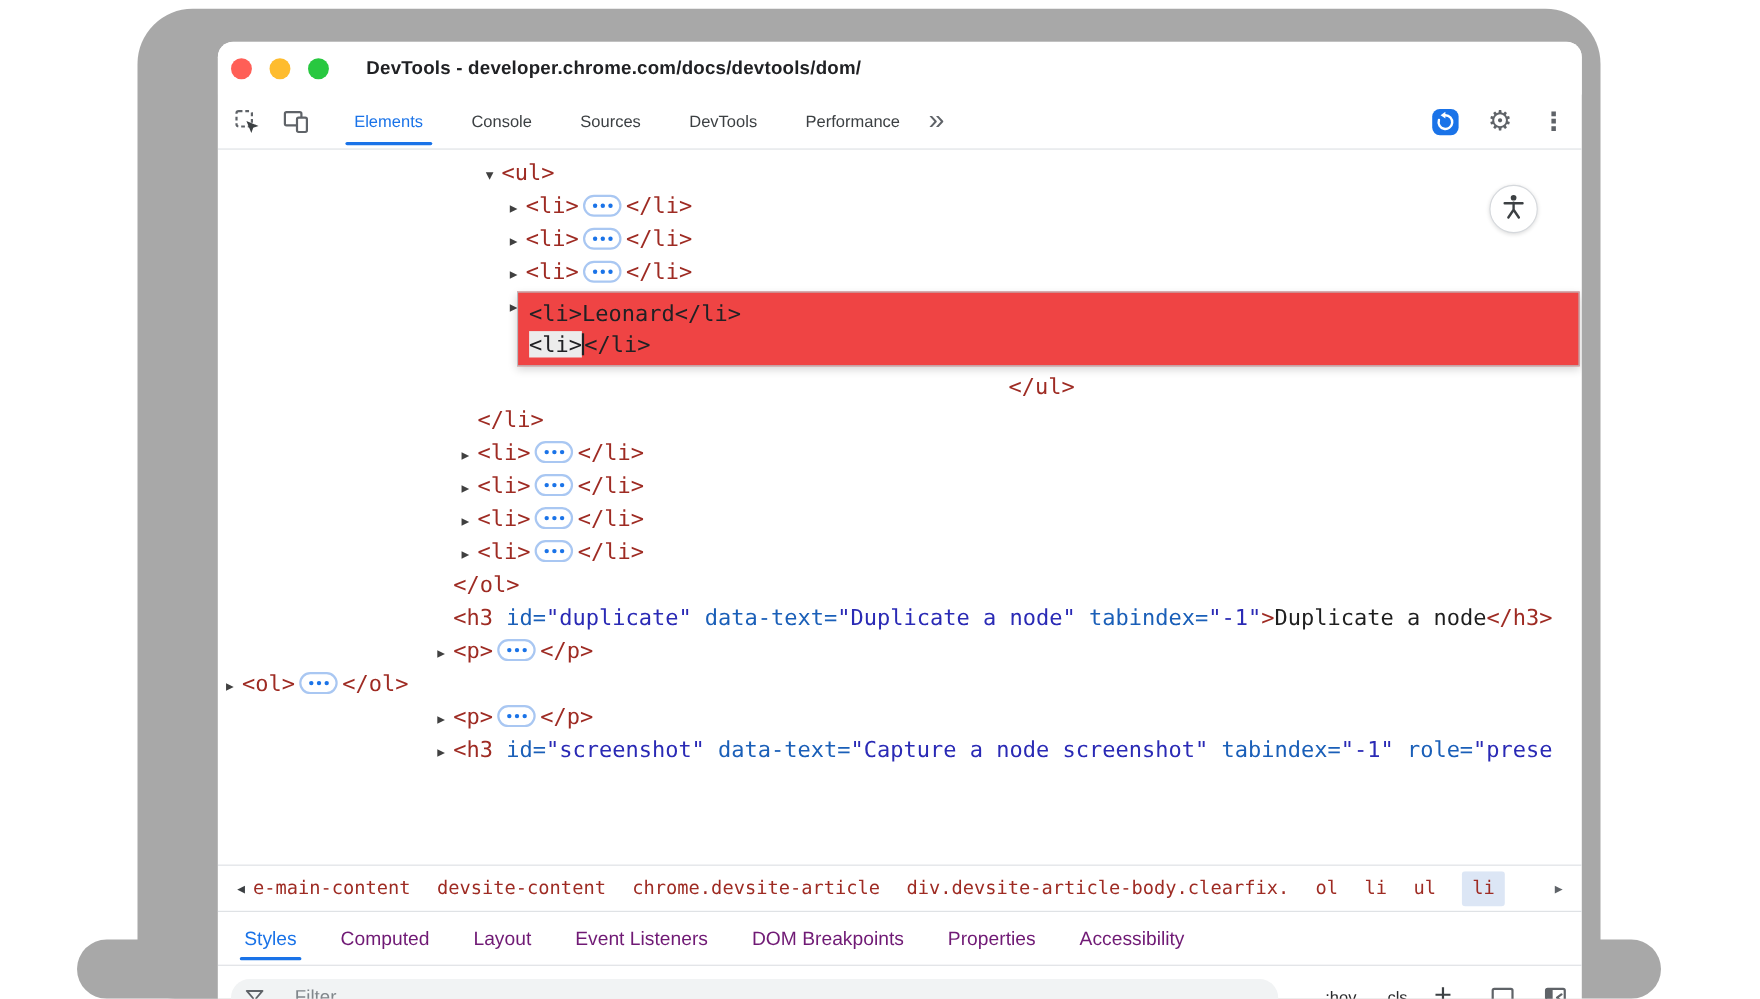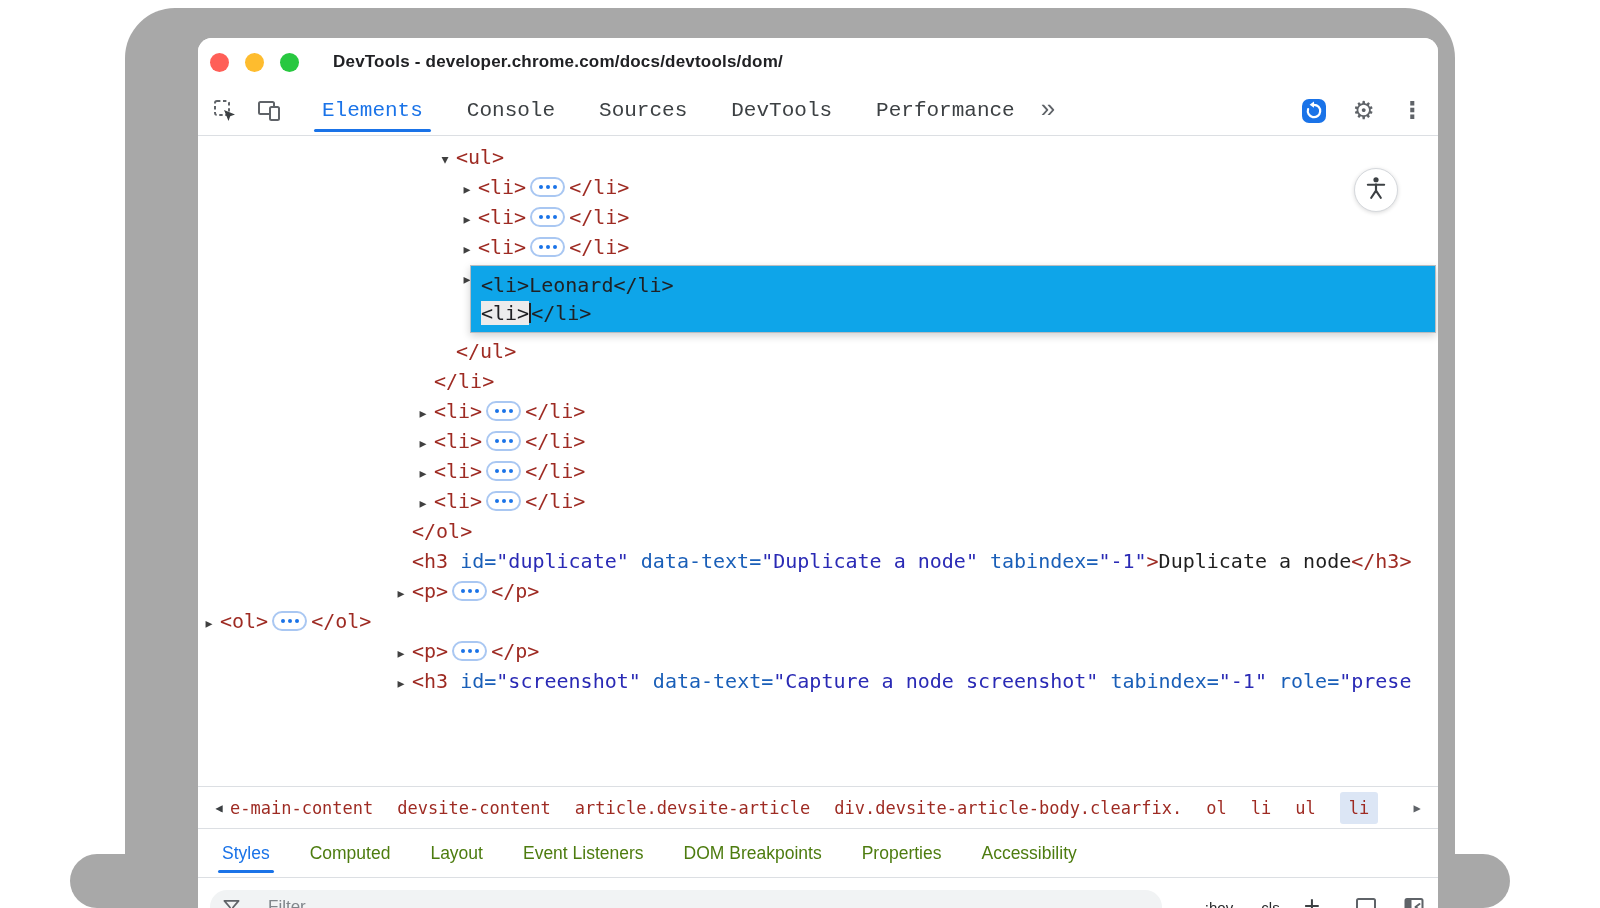--- a/index.html
+++ b/index.html
@@ -18,21 +18,21 @@
   .titlebar { flex:0 0 48px; display:flex; align-items:center; padding:0 12px; background:#fff; }
   .light { width:19px; height:19px; border-radius:50%; margin-right:16px; flex:0 0 auto; }
   .red{background:#ff5f57}.yellow{background:#febc2e}.green{background:#28c840}
   .wtitle { margin-left:18px; font-size:17px; font-weight:700; color:#202124; letter-spacing:.2px; }
 
   
   .toolbar { flex:0 0 50px; display:flex; align-items:center; padding:0 14px;
     border-bottom:1px solid #dcdfe3; }
   .tbicon { margin-right:18px; display:flex; align-items:center; cursor:pointer; }
   .tabs { display:flex; height:100%; }
-  .tab { padding:0 22px; line-height:49px; font-size:21px; color:#3c4043; position:relative; cursor:pointer; white-space:nowrap;font-family:Liberation Mono, monospace; }
+  .tab { padding:0 22px; line-height:49px; font-size:15px; color:#3c4043; position:relative; cursor:pointer; white-space:nowrap; }
   .tab.active { color:var(--accent,#1a73e8); }
   .tab.active::after { content:""; position:absolute; left:14px; right:14px; bottom:3px;
     height:3px; border-radius:2px; background:var(--accent,#1a73e8); }
   .chevrons { font-size:26px; color:#5f6368; margin:0 0 5px 4px; cursor:pointer; }
   .tb-right { margin-left:auto; display:flex; align-items:center; gap:26px; }
   .gear { font-size:25px; color:#5f6368; cursor:pointer; line-height:1; }
   .dots3 { font-size:23px; color:#5f6368; font-weight:bold; cursor:pointer; line-height:1; }
 
   
   .tree { flex:1 1 auto; position:relative; overflow:hidden;
@@ -45,21 +45,21 @@
   .tk-tag  { color:var(--tag,#9e2b23); }
   .tk-attr { color:var(--attr,#1a5fb8); }
   .tk-val  { color:var(--val,#2a2ab5); }
   .tk-text { color:#1f1f1f; }
   .ellipsis-btn { display:inline-flex; align-items:center; justify-content:center; gap:3px;
     width:35px; height:20px; border:2px solid #a9c7f2; border-radius:11px; background:#fff;
     vertical-align:middle; margin:0 4px 4px 4px; cursor:pointer; }
   .ellipsis-btn i { width:4px; height:4px; border-radius:50%; background:var(--accent,#1a73e8); }
 
   .edit-box { display:inline-block; vertical-align:top; margin-left:-8px; margin-top:3px;
-    width:966px; background:#0ea5e9; border:1px solid #b9bcc0; box-shadow:0 3px 8px rgba(0,0,0,.18);
+    width:966px; background:#ef4444; border:1px solid #b9bcc0; box-shadow:0 3px 8px rgba(0,0,0,.18);
     padding:5px 10px; }
   .edit-line { height:28px; line-height:28px; white-space:pre; color:#202124; }
   .hint { background:#ececec; }
   .caret { display:inline-block; width:2px; height:20px; background:#202124; vertical-align:-3px; }
 
   
   .fab { position:absolute; left:1156px; top:130px; width:44px; height:44px; border-radius:50%;
     background:#fff; border:1px solid #d5d8dc; box-shadow:0 1px 4px rgba(0,0,0,.15);
     display:flex; align-items:center; justify-content:center; cursor:pointer; }
 
@@ -67,21 +67,21 @@
   .crumbbar { flex:0 0 42px; border-top:1px solid #dcdfe3; display:flex; align-items:center;
     padding:0 10px; font-family:"DejaVu Sans Mono","Liberation Mono",monospace; font-size:17px; }
   .crumbs { display:flex; align-items:center; overflow:hidden; flex:1; }
   .crumb { color:var(--tag,#9e2b23); margin-right:24px; cursor:pointer; white-space:nowrap; }
   .crumb.selected { background:var(--crumb-sel,#dce6f5); padding:6px 9px; border-radius:3px; margin-right:14px; }
   .nav-arrow { font-size:12px; color:#3c4043; width:22px; text-align:center; cursor:pointer; flex:0 0 auto; }
   .nav-arrow.fwd { margin-left:auto; color:#5f6368; }
 
   
   .stabs { flex:0 0 49px; border-top:1px solid #dcdfe3; display:flex; align-items:center; padding:0 4px; }
-  .stab { padding:0 20px; line-height:48px; font-size:17.5px; color:#4d7c0f; position:relative; cursor:pointer; white-space:nowrap; }
+  .stab { padding:0 20px; line-height:48px; font-size:17.5px; color:#701a75; position:relative; cursor:pointer; white-space:nowrap; }
   .stab.active { color:var(--accent,#1a73e8); }
   .stab.active::after { content:""; position:absolute; left:16px; right:16px; bottom:4px;
     height:3px; border-radius:2px; background:var(--accent,#1a73e8); }
 
   
   .filterbar { flex:0 0 59px; border-top:1px solid #dcdfe3; display:flex; align-items:center; padding:0 12px; }
   .pill { width:952px; height:34px; border-radius:17px; background:#f1f3f4; display:flex;
     align-items:center; padding:0 12px; gap:27px; }
   .pill input { border:none; outline:none; background:transparent; font-size:17px; color:#202124;
     width:100%; font-family:inherit; }
@@ -142,21 +142,21 @@
     </div>
   </div>
 
   <div class="tree">
       <div class="row partial" style="padding-left: 214px;"><span class="exp">▾</span><span class="tk-tag">&lt;li&gt;</span></div>
       <div class="row" style="padding-left: 236px;"><span class="exp">▾</span><span class="tk-tag">&lt;ul&gt;</span></div>
       <div class="row" style="padding-left: 258px;"><span class="exp">▸</span><span class="tk-tag">&lt;li&gt;</span><span class="ellipsis-btn"><i></i><i></i><i></i></span><span class="tk-tag">&lt;/li&gt;</span></div>
       <div class="row" style="padding-left: 258px;"><span class="exp">▸</span><span class="tk-tag">&lt;li&gt;</span><span class="ellipsis-btn"><i></i><i></i><i></i></span><span class="tk-tag">&lt;/li&gt;</span></div>
       <div class="row" style="padding-left: 258px;"><span class="exp">▸</span><span class="tk-tag">&lt;li&gt;</span><span class="ellipsis-btn"><i></i><i></i><i></i></span><span class="tk-tag">&lt;/li&gt;</span></div>
       <div class="row edit" style="padding-left: 258px;"><span class="exp">▸</span><span class="edit-box"><div class="edit-line">&lt;li&gt;Leonard&lt;/li&gt;</div><div class="edit-line"><span class="hint">&lt;li&gt;</span><span class="caret"></span><span>&lt;/li&gt;</span></div></span></div>
-      <div class="row" style="padding-left: 236px;"><span class="exp"></span><span class="tk-tag">&lt;/ul&gt;</span></div>
+      <div class="row" style="padding-left: 236px; text-align: center;"><span class="exp"></span><span class="tk-tag">&lt;/ul&gt;</span></div>
       <div class="row" style="padding-left: 214px;"><span class="exp"></span><span class="tk-tag">&lt;/li&gt;</span></div>
       <div class="row" style="padding-left: 214px;"><span class="exp">▸</span><span class="tk-tag">&lt;li&gt;</span><span class="ellipsis-btn"><i></i><i></i><i></i></span><span class="tk-tag">&lt;/li&gt;</span></div>
       <div class="row" style="padding-left: 214px;"><span class="exp">▸</span><span class="tk-tag">&lt;li&gt;</span><span class="ellipsis-btn"><i></i><i></i><i></i></span><span class="tk-tag">&lt;/li&gt;</span></div>
       <div class="row" style="padding-left: 214px;"><span class="exp">▸</span><span class="tk-tag">&lt;li&gt;</span><span class="ellipsis-btn"><i></i><i></i><i></i></span><span class="tk-tag">&lt;/li&gt;</span></div>
       <div class="row" style="padding-left: 214px;"><span class="exp">▸</span><span class="tk-tag">&lt;li&gt;</span><span class="ellipsis-btn"><i></i><i></i><i></i></span><span class="tk-tag">&lt;/li&gt;</span></div>
       <div class="row" style="padding-left: 192px;"><span class="exp"></span><span class="tk-tag">&lt;/ol&gt;</span></div>
       <div class="row" style="padding-left: 192px;"><span class="exp"></span><span class="tk-tag">&lt;h3</span><span class="tk-attr"> id=</span><span class="tk-val">"duplicate"</span><span class="tk-attr"> data-text=</span><span class="tk-val">"Duplicate a node"</span><span class="tk-attr"> tabindex=</span><span class="tk-val">"-1"</span><span class="tk-tag">&gt;</span><span class="tk-text">Duplicate a node</span><span class="tk-tag">&lt;/h3&gt;</span></div>
       <div class="row" style="padding-left: 192px;"><span class="exp">▸</span><span class="tk-tag">&lt;p&gt;</span><span class="ellipsis-btn"><i></i><i></i><i></i></span><span class="tk-tag">&lt;/p&gt;</span></div>
       <div class="row" style=""><span class="exp">▸</span><span class="tk-tag">&lt;ol&gt;</span><span class="ellipsis-btn"><i></i><i></i><i></i></span><span class="tk-tag">&lt;/ol&gt;</span></div>
       <div class="row" style="padding-left: 192px;"><span class="exp">▸</span><span class="tk-tag">&lt;p&gt;</span><span class="ellipsis-btn"><i></i><i></i><i></i></span><span class="tk-tag">&lt;/p&gt;</span></div>
@@ -170,21 +170,21 @@
         <path d="M4.5 9 H19.5 M12 8.6 V14.5 M12 14.5 L7.6 21 M12 14.5 L16.4 21" fill="none" stroke="#3c4043" stroke-width="2" stroke-linecap="round" stroke-linejoin="round"></path>
       </svg>
     </span>
   </div>
 
   <div class="crumbbar">
     <span class="nav-arrow">◀</span>
     <div class="crumbs">
         <span class="crumb">e-main-content</span>
         <span class="crumb">devsite-content</span>
-        <span class="crumb">article.devsite-article</span>
+        <span class="crumb">chrome.devsite-article</span>
         <span class="crumb">div.devsite-article-body.clearfix.</span>
         <span class="crumb">ol</span>
         <span class="crumb">li</span>
         <span class="crumb">ul</span>
         <span class="crumb selected">li</span>
       </div>
     <span class="nav-arrow fwd">▶</span>
   </div>
 
   <div class="stabs">

